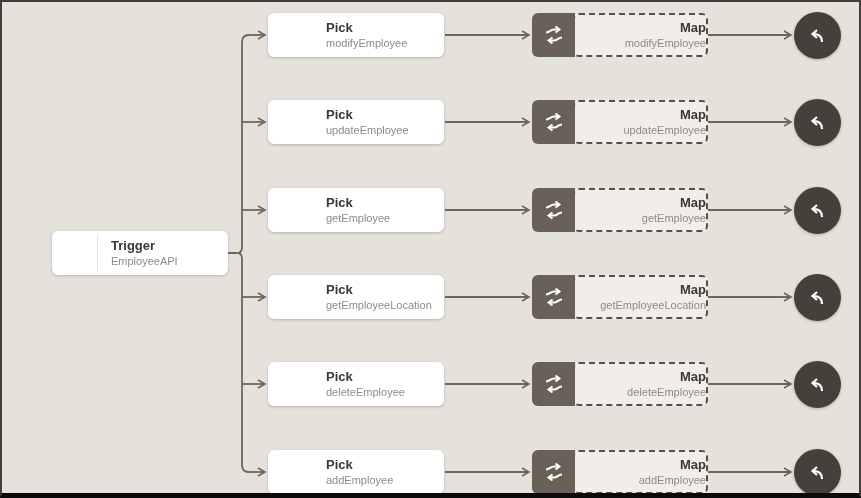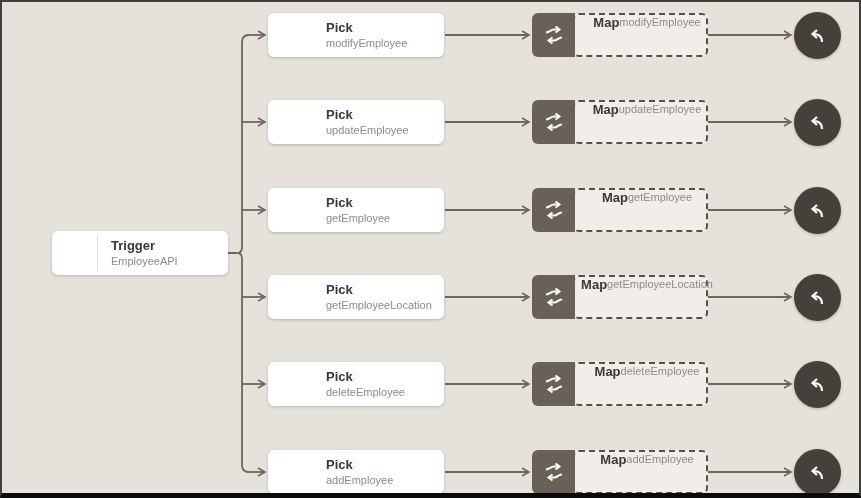--- a/index.html
+++ b/index.html
@@ -74,23 +74,24 @@
     position: absolute;
     left: 41px;
     top: 0;
     right: 0;
     bottom: 0;
     background: #f1eeea;
     border: 2px dashed #56504a;
     border-radius: 6px;
     box-sizing: border-box;
     display: flex;
-    flex-direction: row;
+    flex-direction: column;
     justify-content: center;
     padding-left: 13px;
+    text-align: right;
   }
   .map-dashed .title {
     font-size: 13px;
     font-weight: bold;
     color: #3b3733;
     line-height: 16px;
   }
   .map-dashed .subtitle {
     font-size: 11px;
     color: #8f8a83;

